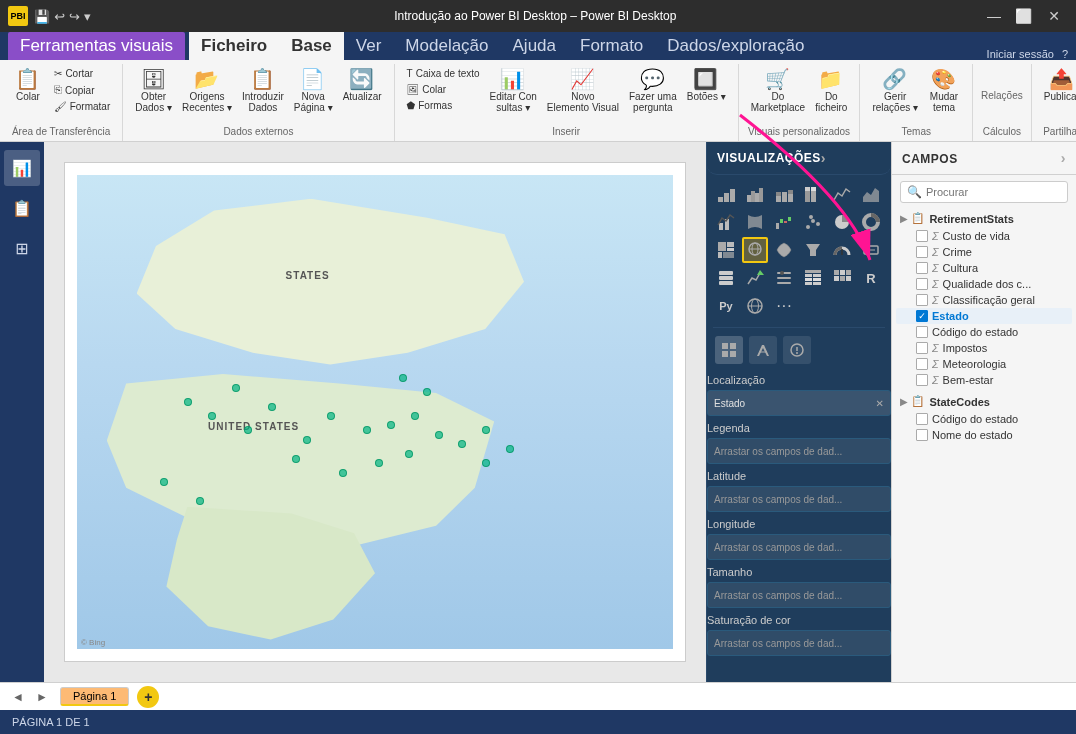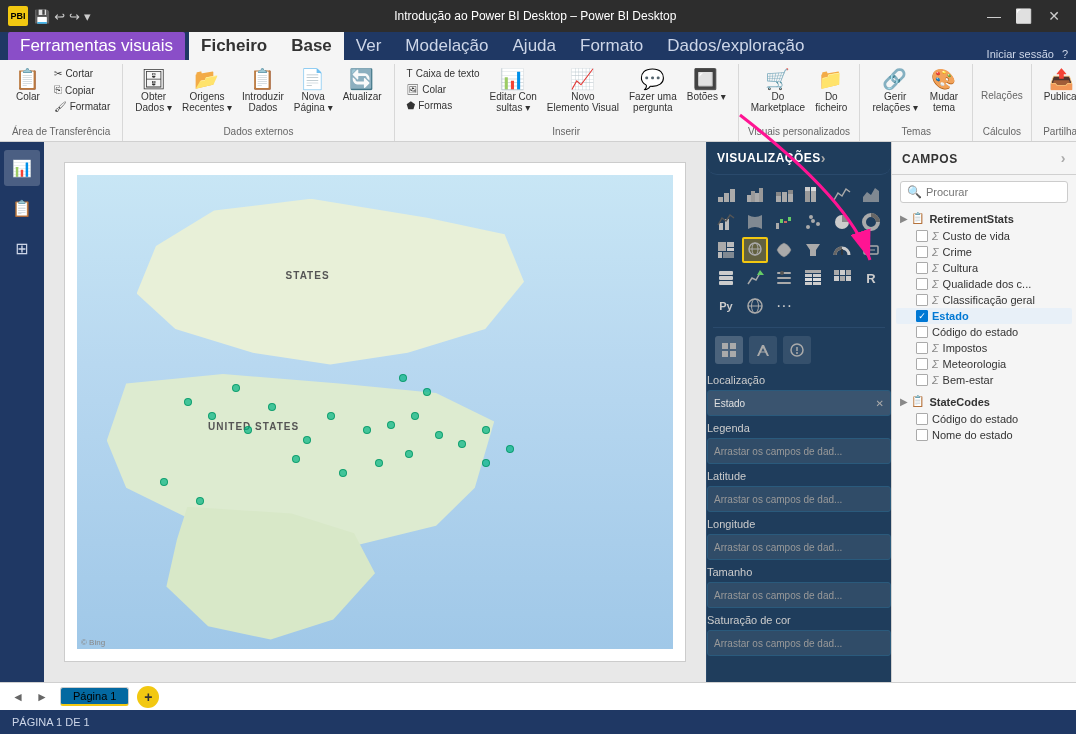--- a/index.html
+++ b/index.html
@@ -382,21 +382,21 @@
     .page-nav { display: flex; align-items: center; gap: 4px; }
     .page-nav-btn { width: 20px; height: 20px; display: flex; align-items: center; justify-content: center; cursor: pointer; color: #666; font-size: 12px; }
     .page-tab {
       background: #f0f0f0;
       border: 1px solid #ccc;
       border-radius: 3px;
       padding: 2px 12px;
       font-size: 11px;
       cursor: pointer;
     }
-    .page-tab.active { background: #0369a1; border-bottom: 2px solid #f2c811; }
+    .page-tab.active { background: #fdba74; border-bottom: 2px solid #f2c811; }
     .page-add { width: 22px; height: 22px; background: #f2c811; border-radius: 50%; display: flex; align-items: center; justify-content: center; cursor: pointer; font-size: 14px; color: #333; font-weight: bold; }
 
     
     .status-bar {
       height: 24px;
       background: #1f3864;
       display: flex;
       align-items: center;
       padding: 0 12px;
       color: #cdd6e8;

